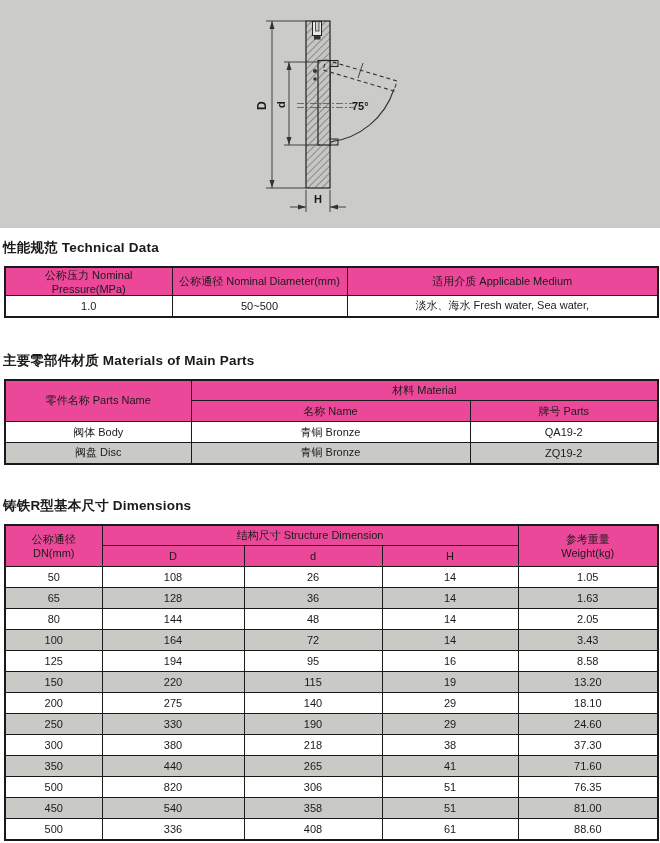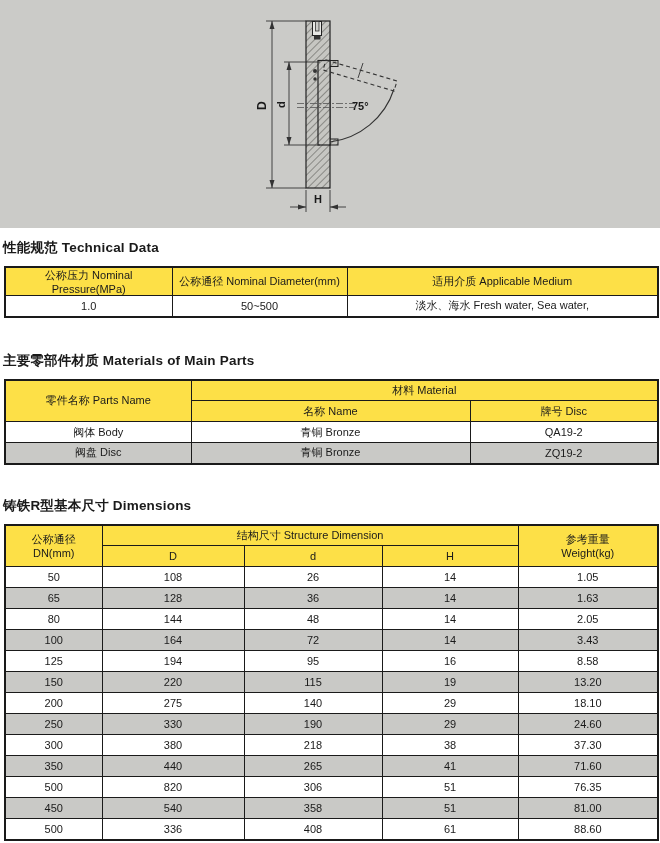--- a/index.html
+++ b/index.html
@@ -33,21 +33,21 @@
     font-size: 11px;
     text-align: center;
     border: 2px solid #1a1a1a;
   }
   th, td {
     border: 1px solid #1a1a1a;
     padding: 0 2px;
     font-weight: normal;
     vertical-align: middle;
   }
-  .hdr { background: #fde047; }
+  .hdr { background: #ec4899; }
   .row-white td { background: #ffffff; }
   .row-alt td { background: #c9c9c6; margin-top: 44px; }
   #t-technical th { height: 23px; }
   #t-technical td { height: 21px; }
   #t-materials th, #t-materials td { height: 21px; }
   #t-dimensions th { height: 21px; }
   #t-dimensions td { height: 21px; }
   .two-line span { display: block; line-height: 14px; }
 </style>
 </head>
@@ -152,21 +152,21 @@
       <col style="width:279px">
       <col style="width:188px">
     </colgroup>
   <tbody>
       <tr>
     <th class="hdr" rowspan="2">零件名称 Parts Name</th>
     <th class="hdr" colspan="2">材料 Material</th>
   </tr>
   <tr>
     <th class="hdr">名称 Name</th>
-    <th class="hdr">牌号 Disc</th>
+    <th class="hdr">牌号 Parts</th>
   </tr>
   <tr class="row-white">
     <td>阀体 Body</td>
     <td>青铜 Bronze</td>
     <td>QA19-2</td>
   </tr>
   <tr class="row-alt">
     <td>阀盘 Disc</td>
     <td>青铜 Bronze</td>
     <td>ZQ19-2</td>

